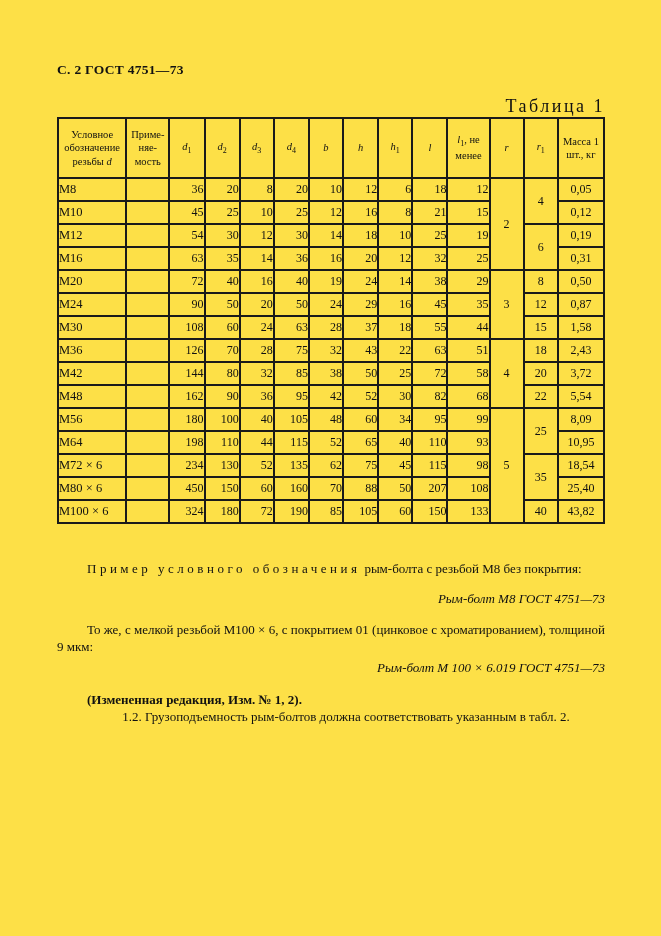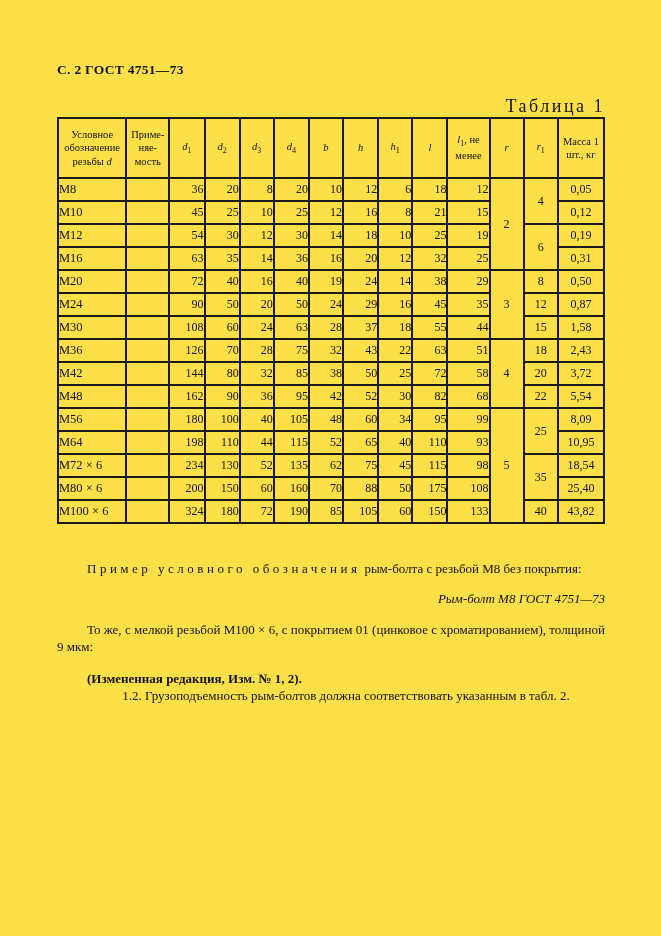--- a/index.html
+++ b/index.html
@@ -282,28 +282,28 @@
             <td class="num">75</td>
             <td class="num">45</td>
             <td class="num">115</td>
             <td class="num">98</td>
             <td class="ctr" rowspan="2">35</td>
             <td class="mass">18,54</td>
           </tr>
           <tr>
             <td class="design">М80 × 6</td>
             <td class="ctr"></td>
-            <td class="num">200</td>
+            <td class="num">450</td>
             <td class="num">150</td>
             <td class="num">60</td>
             <td class="num">160</td>
             <td class="num">70</td>
             <td class="num">88</td>
             <td class="num">50</td>
-            <td class="num">175</td>
+            <td class="num">207</td>
             <td class="num">108</td>
             <td class="mass">25,40</td>
           </tr>
           <tr>
             <td class="design">М100 × 6</td>
             <td class="ctr"></td>
             <td class="num">324</td>
             <td class="num">180</td>
             <td class="num">72</td>
             <td class="num">190</td>
@@ -316,16 +316,17 @@
             <td class="mass">43,82</td>
           </tr>
         </tbody>
     </table>
 
     <p class="para first indent">
       <span class="spaced">Пример условного обозначения</span><span>рым-болта с резьбой М8 без покрытия:</span>
     </p>
     <p class="example example1">Рым-болт М8 ГОСТ 4751—73</p>
     <p class="para para2 indent">То же, с мелкой резьбой М100 × 6, с покрытием 01 (цинковое с хроматированием), толщиной 9 мкм:</p>
+    <p class="example example2">Рым-болт М 100 × 6.019 ГОСТ 4751—73</p>
     <p class="para revision indent">(Измененная редакция, Изм. № 1, 2).</p>
     <p class="para clause indent">1.2. Грузоподъемность рым-болтов должна соответствовать указанным в табл. 2.</p>
   </div>
 </div>
 
 </body></html>

